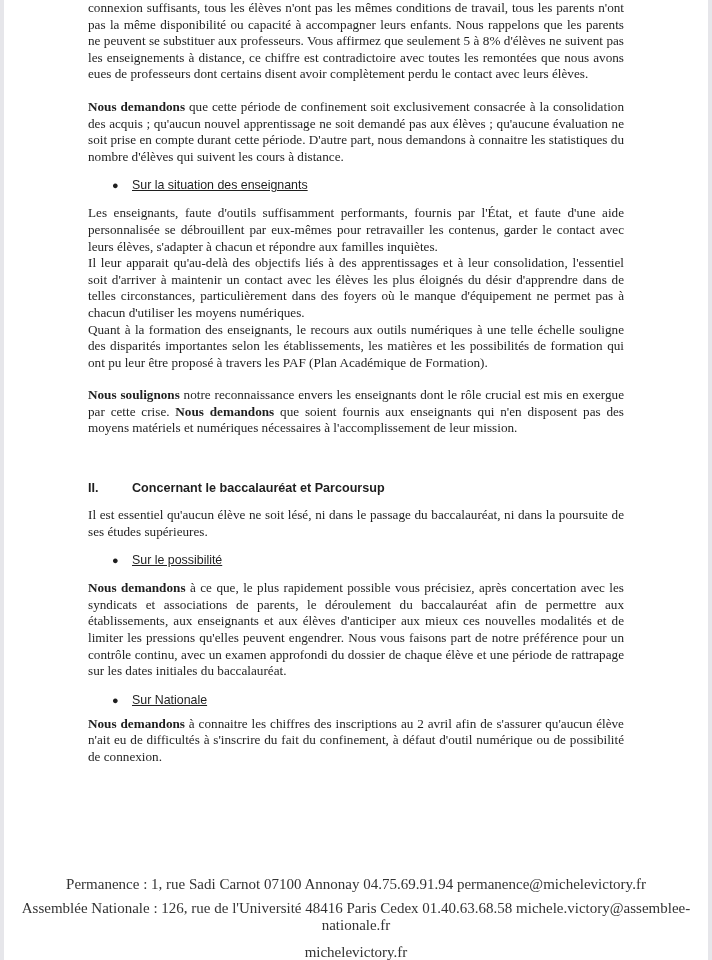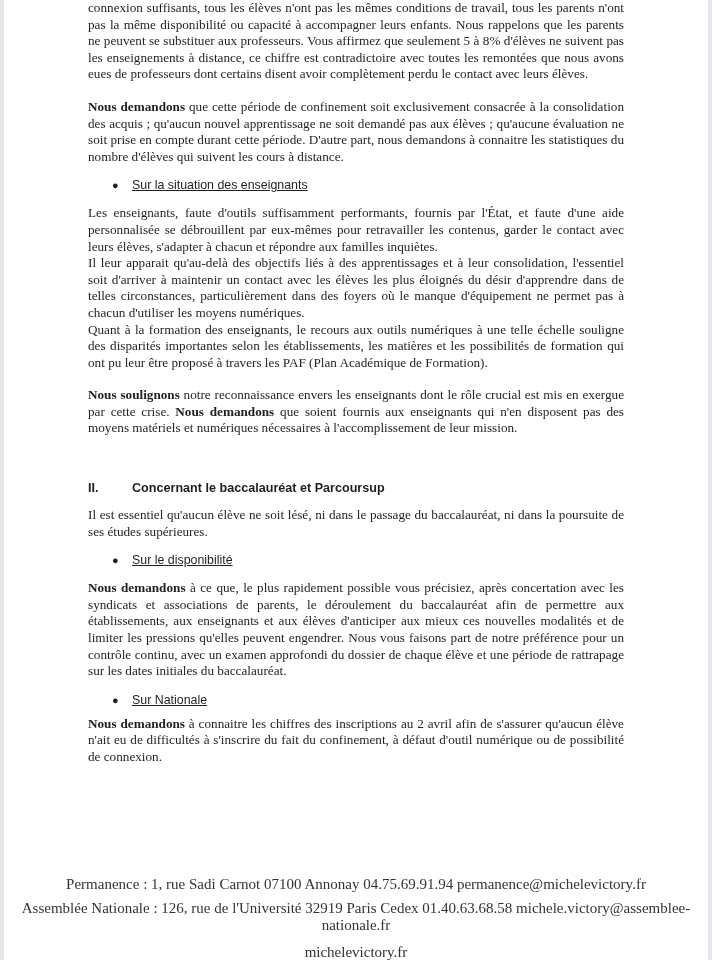--- a/index.html
+++ b/index.html
@@ -70,31 +70,31 @@
   <div class="section">
     <span class="num">II.</span>
     <span>Concernant le baccalauréat et Parcoursup</span>
   </div>
   <div class="gap-s"></div>
   <p>Il est essentiel qu'aucun élève ne soit lésé, ni dans le passage du baccalauréat, ni dans la poursuite de ses études supérieures.</p>
 
   <div class="gap-s"></div>
   <div class="bullet">
     <span class="dot">●</span>
-    <span class="label">Sur le disponibilité</span>
+    <span class="label">Sur le possibilité</span>
   </div>
   <div class="gap-s"></div>
 
   <p><b>Nous demandons</b><span> à ce que, le plus rapidement possible vous précisiez, après concertation avec les syndicats et associations de parents, le déroulement du baccalauréat afin de permettre aux établissements, aux enseignants et aux élèves d'anticiper aux mieux ces nouvelles modalités et de limiter les pressions qu'elles peuvent engendrer. Nous vous faisons part de notre préférence pour un contrôle continu, avec un examen approfondi du dossier de chaque élève et une période de rattrapage sur les dates initiales du baccalauréat.</span></p>
 
   <div class="gap-s"></div>
   <div class="bullet">
     <span class="dot">●</span>
     <span class="label">Sur Nationale</span>
   </div>
   <div class="gap-s" style="height:6px"></div>
 
   <p><b>Nous demandons</b><span> à connaitre les chiffres des inscriptions au 2 avril afin de s'assurer qu'aucun élève n'ait eu de difficultés à s'inscrire du fait du confinement, à défaut d'outil numérique ou de possibilité de connexion.</span></p>
 </div>
 
 <div class="footer" style="top:876px">Permanence : 1, rue Sadi Carnot 07100 Annonay 04.75.69.91.94 permanence@michelevictory.fr</div>
-<div class="footer" style="top:900px">Assemblée Nationale : 126, rue de l'Université 32919 Paris Cedex 01.40.63.68.58 michele.victory@assemblee-nationale.fr</div>
+<div class="footer" style="top:900px">Assemblée Nationale : 126, rue de l'Université 48416 Paris Cedex 01.40.63.68.58 michele.victory@assemblee-nationale.fr</div>
 <div class="footer" style="top:944px">michelevictory.fr</div>
 
 </body></html>

